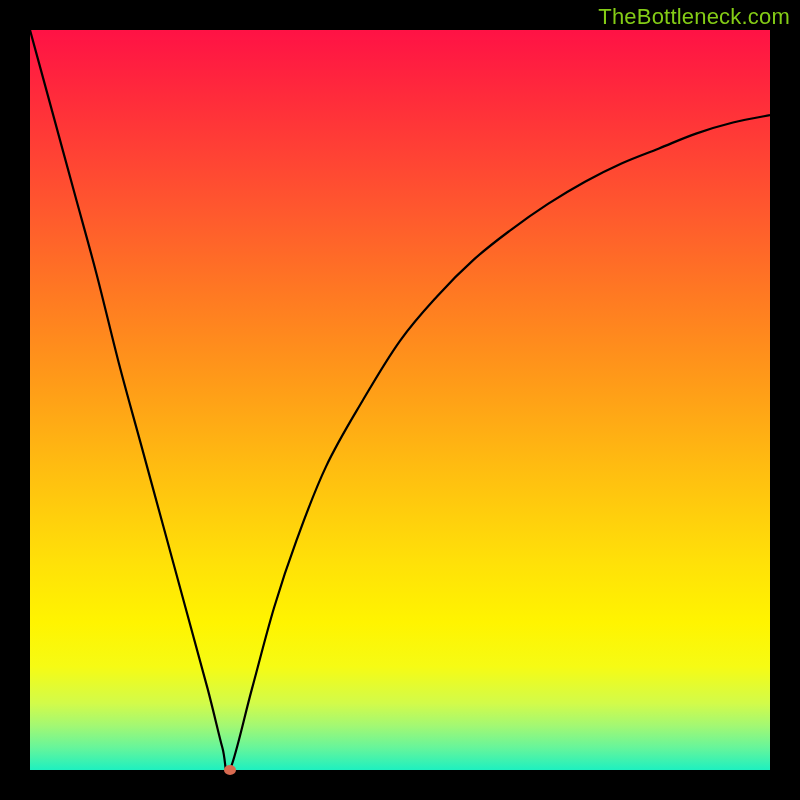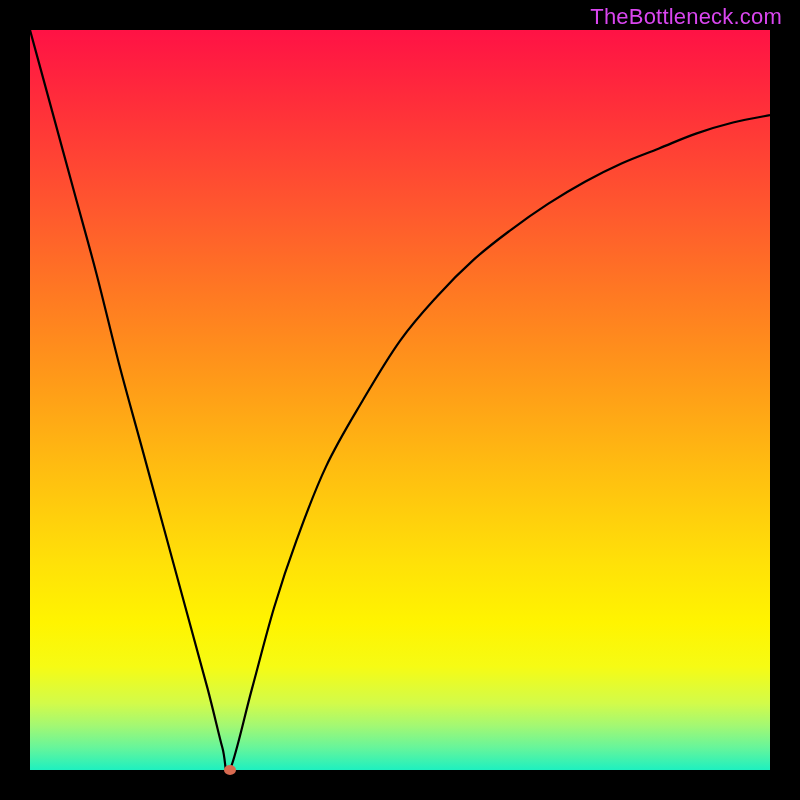--- a/index.html
+++ b/index.html
@@ -37,22 +37,22 @@
       #f6fb14 86%,
       #d2fb4a 91%,
       #a3f873 94%,
       #66f59b 97%,
       #1ef0c0 100%
     );
   }
   .watermark {
     position: absolute;
     top: 4px;
-    right: 18px;
-    color: #d946ef;
+    right: 10px;
+    color: #84cc16;
     font-size: 22px;
     font-weight: 500;
     letter-spacing: 0.2px;
     user-select: none;
   }
   svg.curve {
     position: absolute;
     left: 0;
     top: 0;
     width: 740px;

